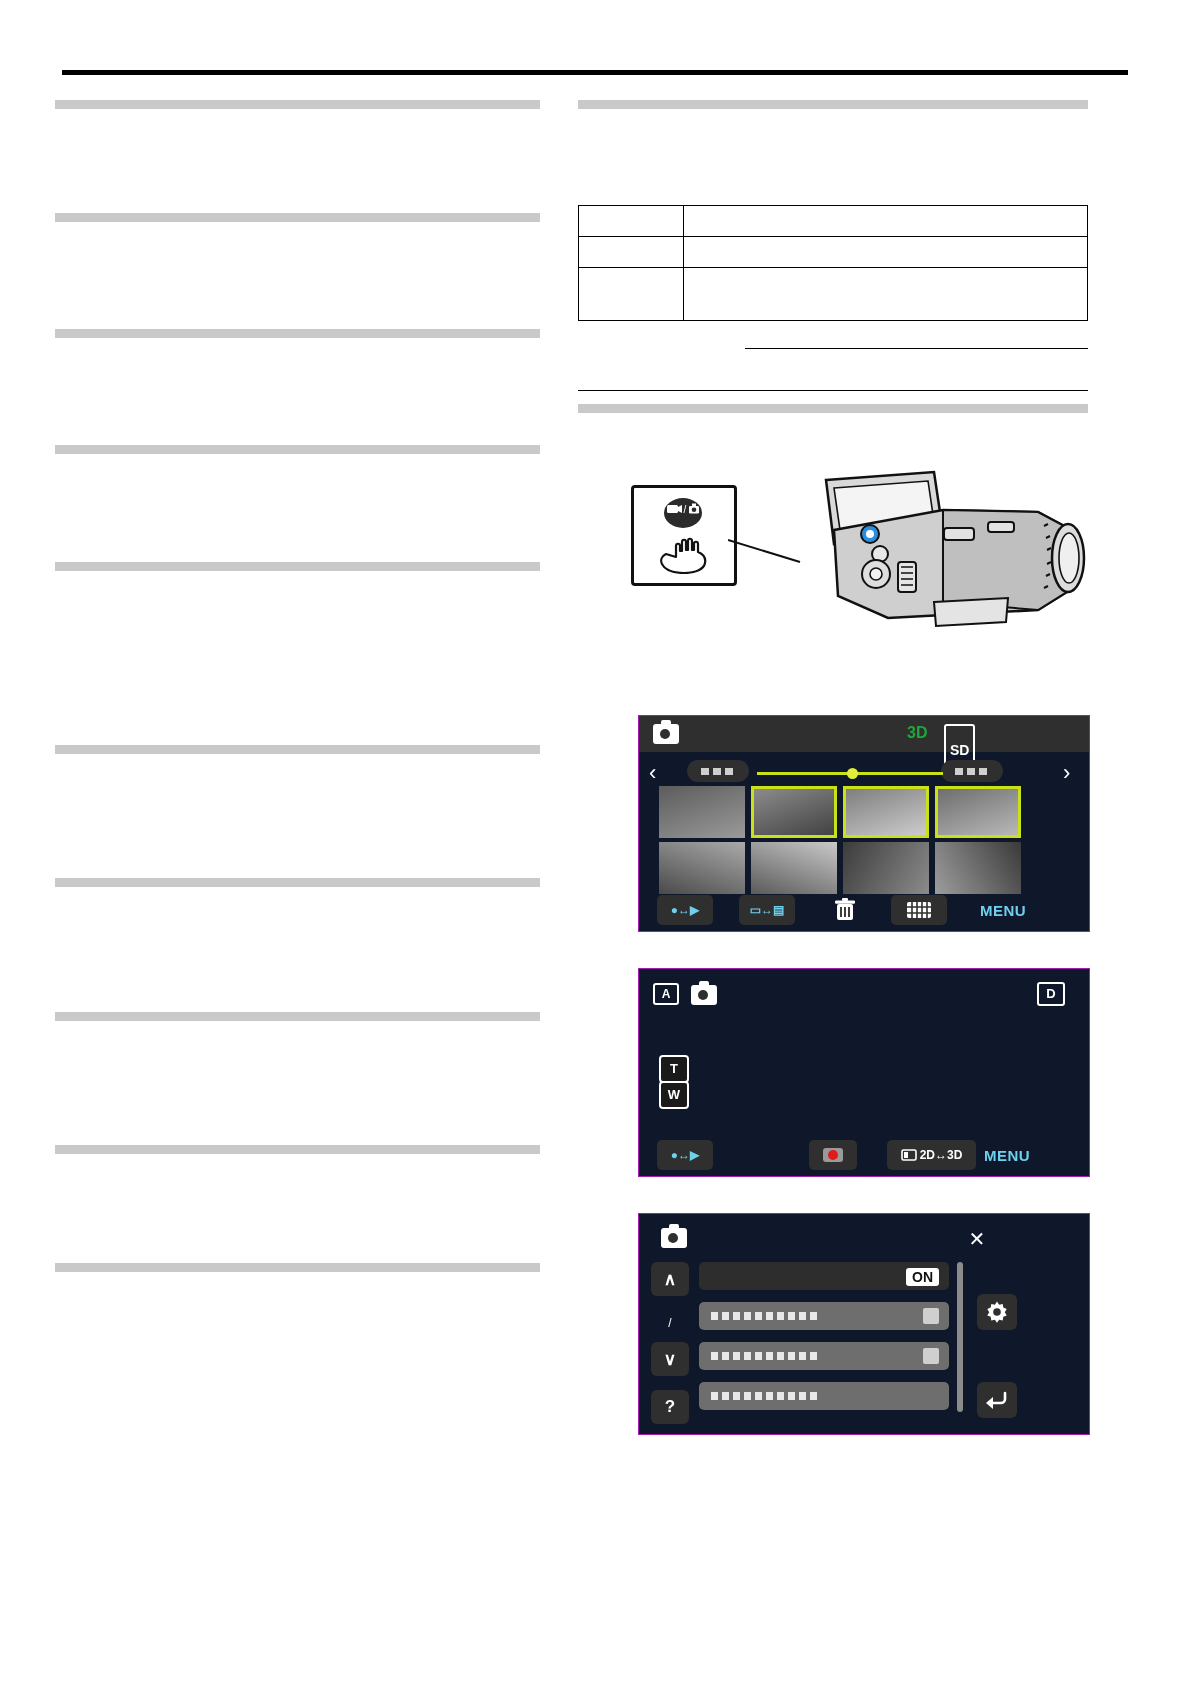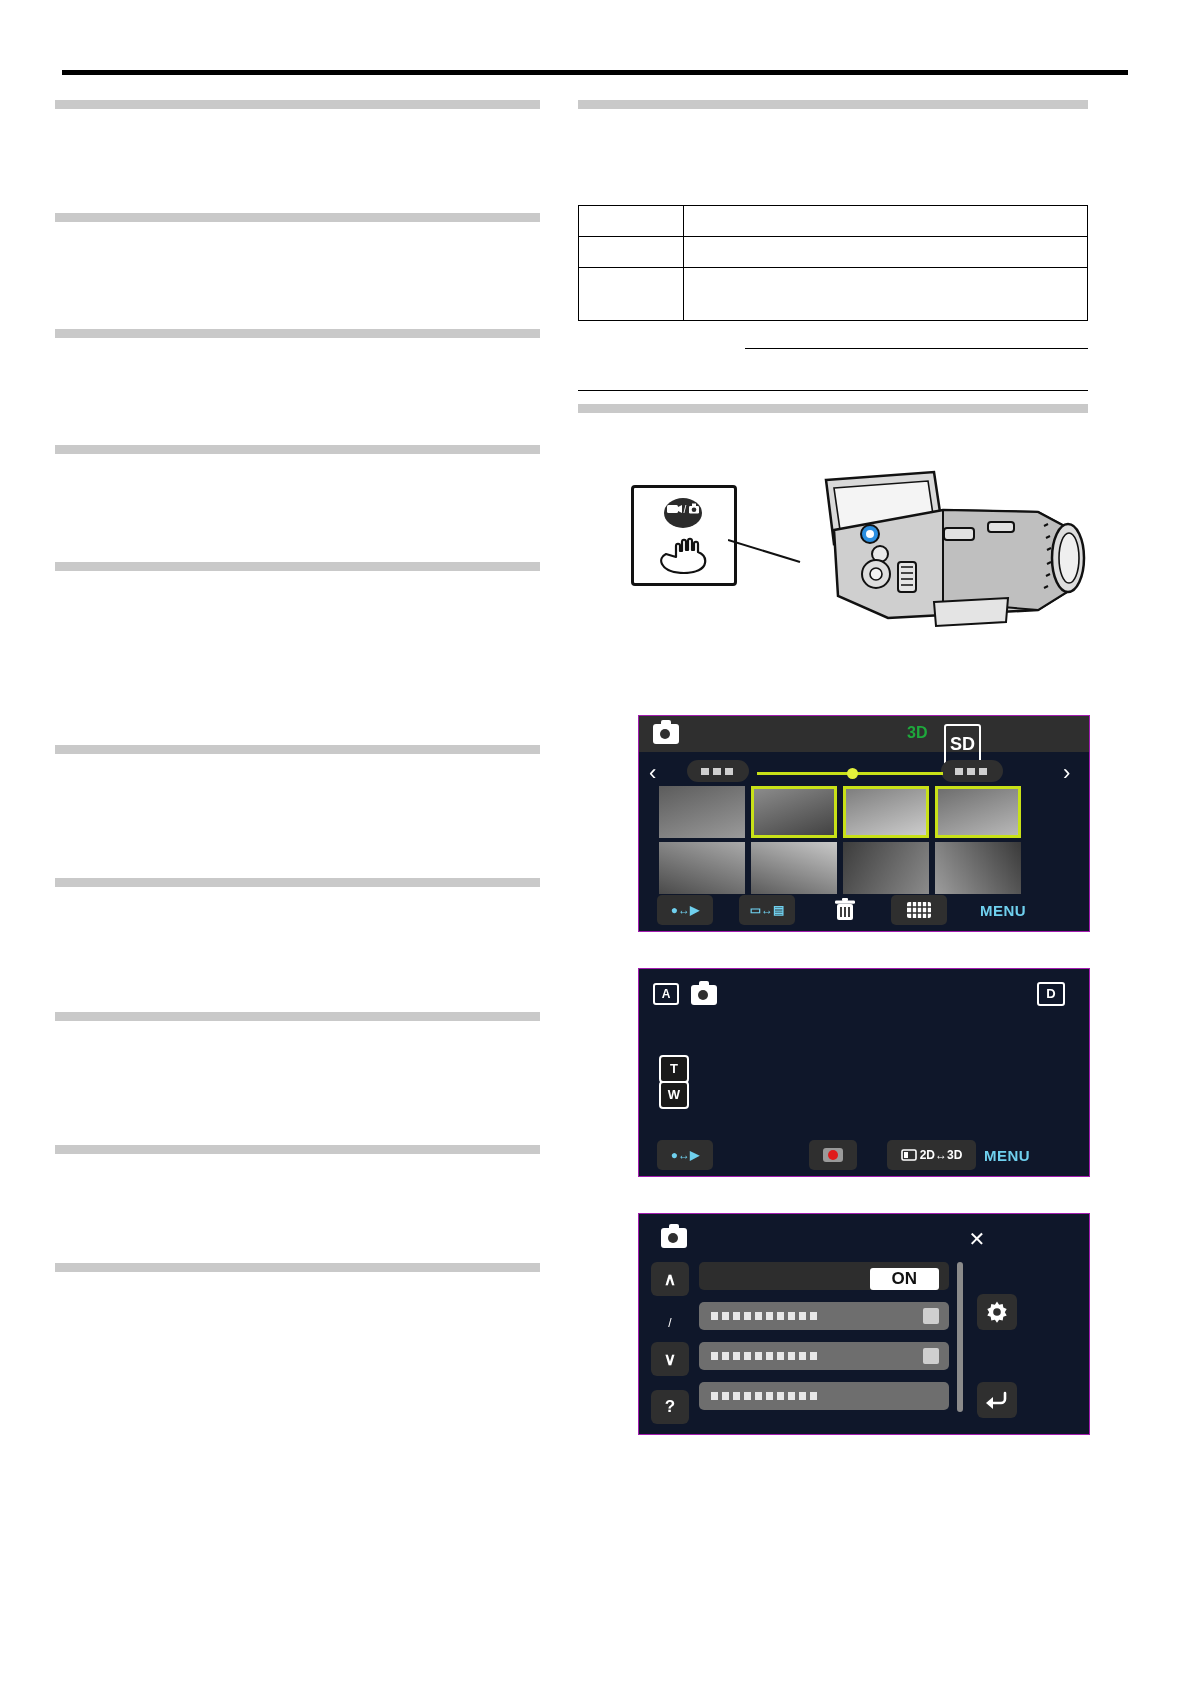--- a/index.html
+++ b/index.html
@@ -166,25 +166,25 @@
     background: #2f2f2f;
   }
 
   .lbl-3d {
     color: #1ea83c;
     font-weight: bold;
     font-size: 16px;
   }
   .lbl-sd {
     color: #ffffff;
-    font-size: 18px;
+    font-size: 14px;
     font-weight: bold;
     border: 2px solid #ffffff;
     border-radius: 3px;
-    padding: 8px 4px;
+    padding: 16px 4px;
   }
 
   .pill {
     background: #2f2f2f;
     border-radius: 12px;
     height: 22px;
     width: 62px;
     position: relative;
   }
   .pill .dots {
@@ -286,24 +286,24 @@
   .scrollbar {
     position: absolute;
     width: 6px;
     background: #8b8b8b;
     border-radius: 3px;
   }
   .on-badge {
     position: absolute;
     background: #ffffff;
     color: #111111;
-    font-size: 17px;
+    font-size: 14px;
     font-weight: bold;
     border-radius: 3px;
-    padding: 1px 22px;
+    padding: 1px 6px;
   }
 </style>
 </head>
 <body>
 
 <div class="page">
 
   <div class="top-rule"></div>
 
   <div class="col-left">

